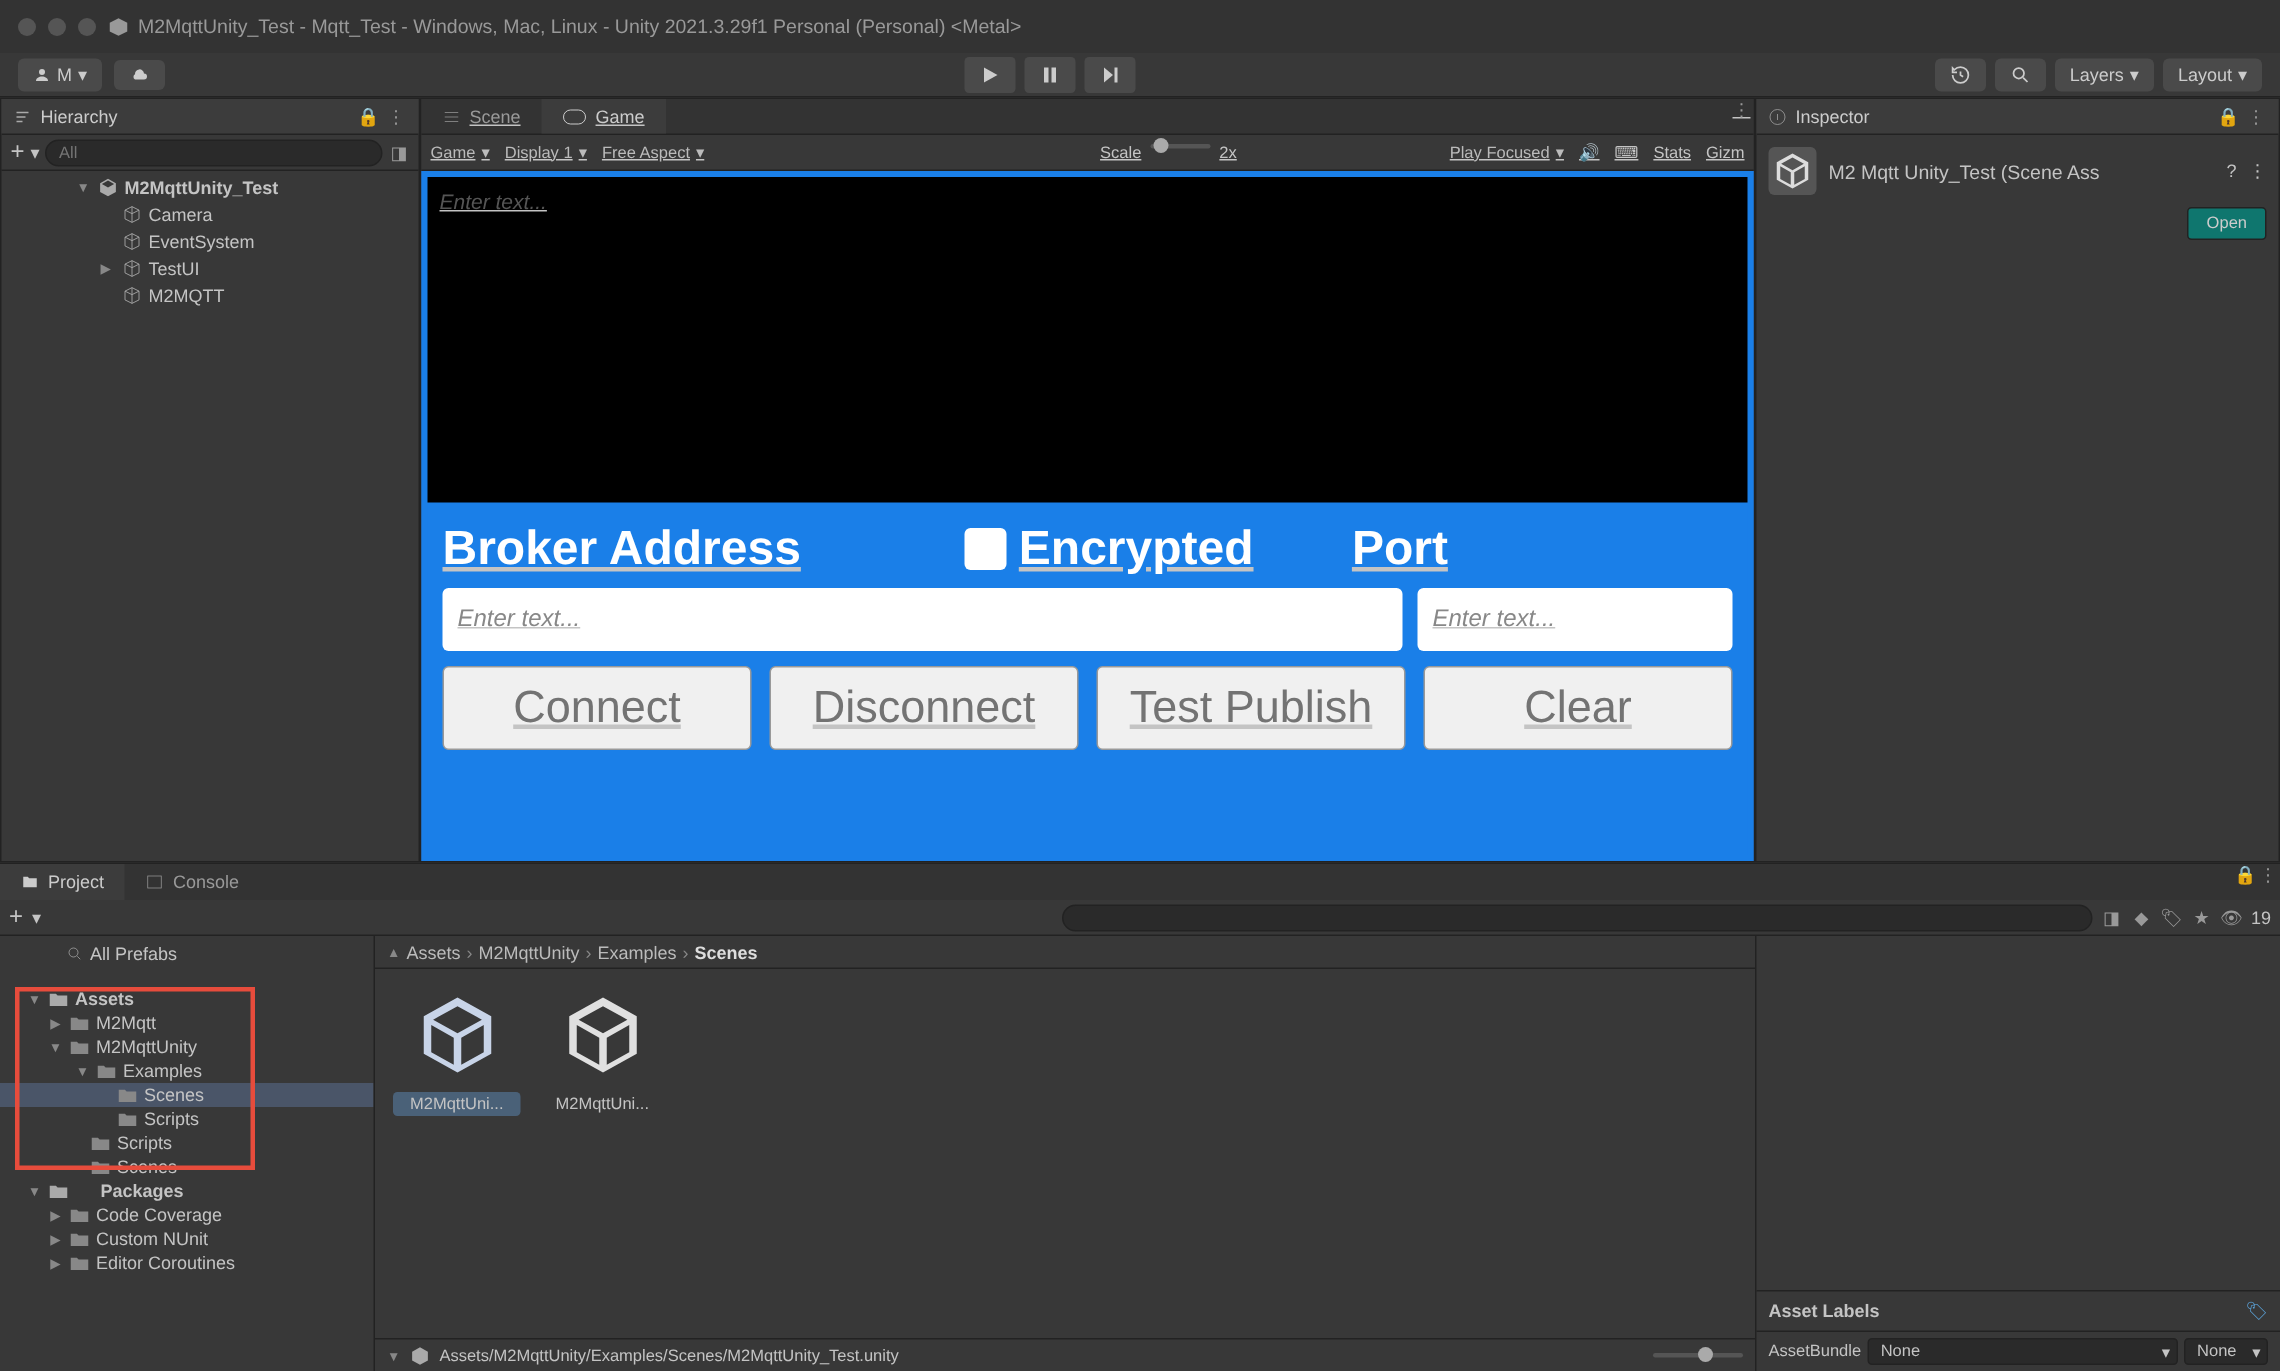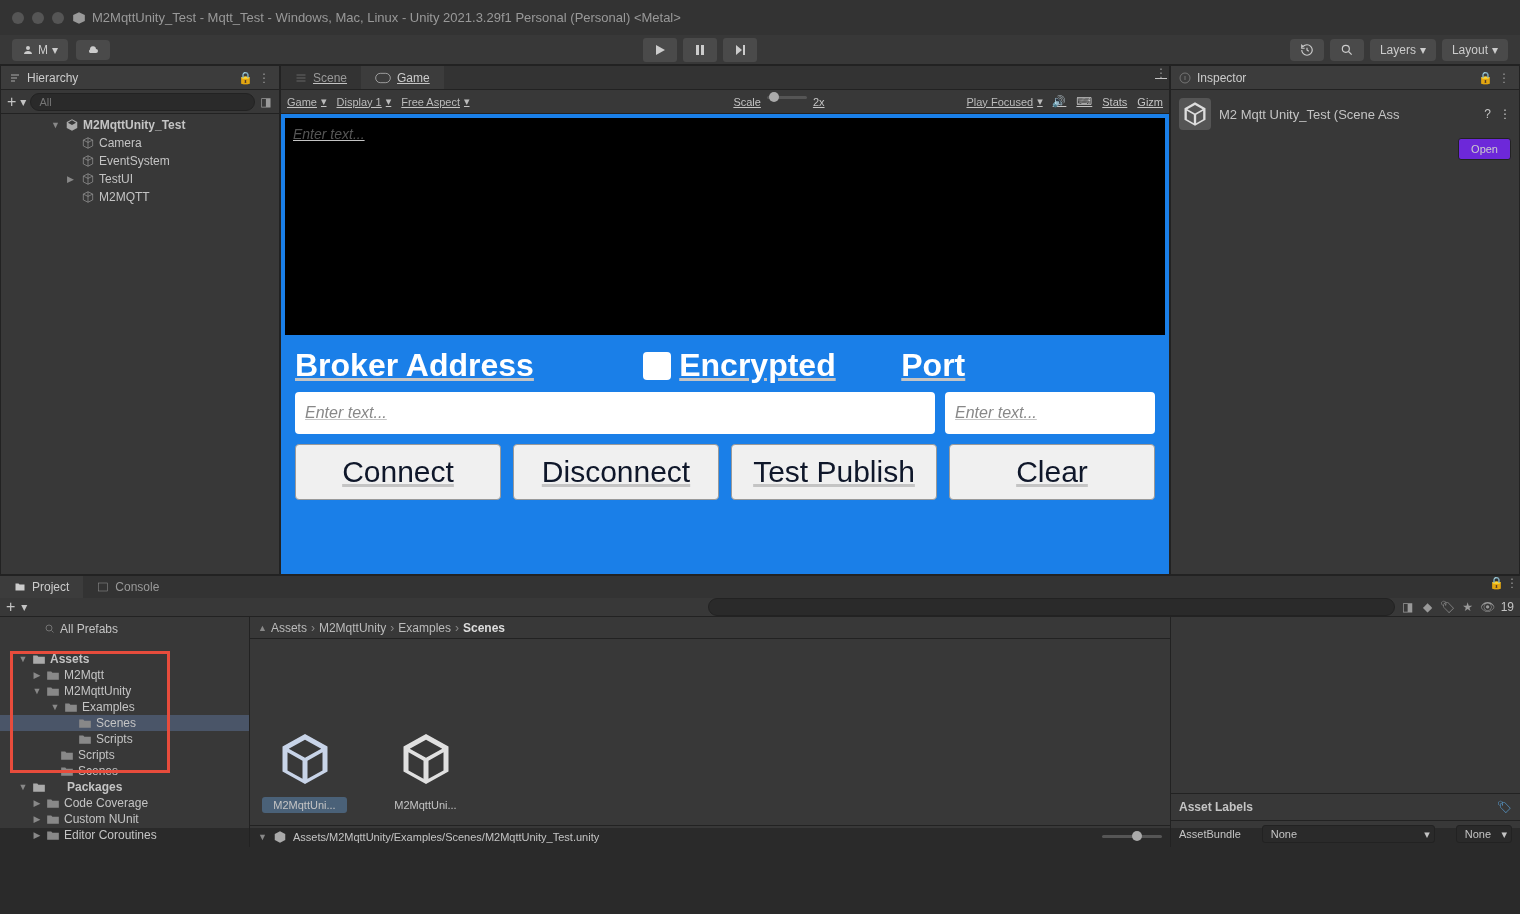--- a/index.html
+++ b/index.html
@@ -52,61 +52,61 @@
 .game-canvas { margin: 0; background: #1a7fe8; border: 4px solid #1a7fe8; flex: 1; display: flex; flex-direction: column; }
 .game-textarea { background: black; height: 217px; padding: 8px; color: #555; font-style: italic; font-size: 14px; }
 .game-form { padding: 12px 10px 10px 10px; }
 .game-labels { display: flex; align-items: center; margin-bottom: 8px; }
 .game-label { font-size: 32px; font-weight: bold; color: white; }
 .game-checkbox { width: 28px; height: 28px; background: white; border-radius: 4px; margin-right: 8px; }
 .game-inputs { display: flex; gap: 10px; margin-bottom: 10px; }
 .game-input { background: white; border-radius: 4px; padding: 12px 10px; flex: 1; color: #888; font-style: italic; font-size: 16px; }
 .game-input.port { flex: 0 0 210px; }
 .game-buttons { display: flex; gap: 12px; }
-.game-button { flex: 1; background: #f0f0f0; border: 1px solid #999; border-radius: 4px; padding: 10px 8px; font-size: 30px; color: #0f172a; text-align: center; white-space: nowrap; }
+.game-button { flex: 1; background: #f0f0f0; border: 1px solid #999; border-radius: 4px; padding: 10px 8px; font-size: 30px; color: #737373; text-align: center; white-space: nowrap; }
 
 .inspector-panel { width: 350px; }
 .inspector-header-row { display: flex; align-items: center; padding: 8px; gap: 8px; }
 .inspector-cube { width: 32px; height: 32px; background: #555; border-radius: 4px; display: flex; align-items: center; justify-content: center; }
 .inspector-title-text { flex: 1; font-size: 13px; }
-.open-btn { background: #6d28d9; border: 1px solid #222; padding: 4px 12px; border-radius: 3px; color: #ccc; cursor: pointer; font-size: 11px; margin-left: auto; margin-right: 8px; }
+.open-btn { background: #0f766e; border: 1px solid #222; padding: 4px 12px; border-radius: 3px; color: #ccc; cursor: pointer; font-size: 11px; margin-left: auto; margin-right: 8px; }
 .inspector-body { flex: 1; }
 
-.bottom-panel { height: 253px; display: flex; flex-direction: column; background: #383838; border-top: 1px solid #222; }
+.bottom-panel { height: 339px; display: flex; flex-direction: column; background: #383838; border-top: 1px solid #222; }
 .bottom-tabs { height: 24px; display: flex; background: #333; }
 .bottom-content { flex: 1; display: flex; }
 
 .project-toolbar { height: 24px; display: flex; align-items: center; padding: 0 6px; gap: 6px; border-bottom: 1px solid #222; }
 
 .project-tree { width: 250px; border-right: 1px solid #222; overflow: auto; padding: 4px 0; position: relative; }
 .folder-item { display: flex; align-items: center; padding: 1px 4px; gap: 4px; cursor: pointer; font-size: 12px; }
 .folder-item.selected { background: #4a5568; }
 .folder-icon { width: 14px; height: 12px; }
 .ptree-toggle { width: 10px; color: #888; font-size: 9px; text-align: center; }
 .highlight-box { position: absolute; border: 3px solid #e74c3c; pointer-events: none; }
 
 .project-main { flex: 1; display: flex; flex-direction: column; }
 .breadcrumb-bar { height: 22px; display: flex; align-items: center; padding: 0 8px; gap: 4px; border-bottom: 1px solid #222; font-size: 12px; }
 .breadcrumb-item { color: #bbb; cursor: pointer; }
 .breadcrumb-item.active { color: #ddd; font-weight: bold; }
 .breadcrumb-sep { color: #888; }
 
-.asset-grid { flex: 1; padding: 12px; display: flex; gap: 36px; align-items: flex-end; }
+.asset-grid { flex: 1; padding: 12px; display: flex; gap: 12px; align-items: flex-start; }
 .asset-item { width: 85px; display: flex; flex-direction: column; align-items: center; gap: 6px; cursor: pointer; }
 .asset-thumb { width: 64px; height: 64px; display: flex; align-items: center; justify-content: center; }
 .asset-label { text-align: center; font-size: 11px; padding: 2px 4px; white-space: nowrap; overflow: hidden; text-overflow: ellipsis; width: 100%; }
 .asset-label.selected { background: #4a6178; border-radius: 3px; }
 
 .status-bar { height: 22px; display: flex; align-items: center; padding: 0 8px; border-top: 1px solid #222; gap: 6px; font-size: 11px; }
 .zoom-slider { width: 60px; height: 3px; background: #555; border-radius: 2px; position: relative; margin-left: auto; }
 .zoom-thumb { width: 10px; height: 10px; background: #aaa; border-radius: 50%; position: absolute; top: -4px; left: 30px; }
 
 .inspector-bottom { width: 350px; border-left: 1px solid #222; display: flex; flex-direction: column; }
 .labels-section { border-top: 1px solid #222; padding: 6px 8px; margin-top: auto; }
-.assetbundle-row { display: flex; align-items: center; padding: 4px 8px; gap: 21px; border-top: 1px solid #222; font-size: 11px; }
+.assetbundle-row { display: flex; align-items: center; padding: 4px 8px; gap: 4px; border-top: 1px solid #222; font-size: 11px; }
 .assetbundle-dropdown { background: #2a2a2a; border: 1px solid #222; padding: 2px 20px 2px 8px; border-radius: 3px; position: relative; }
 
 svg { display: block; }
 </style>
 </head>
 <body>
 
 <div class="titlebar">
   <div class="traffic-lights">
     <div class="traffic-light"></div>

